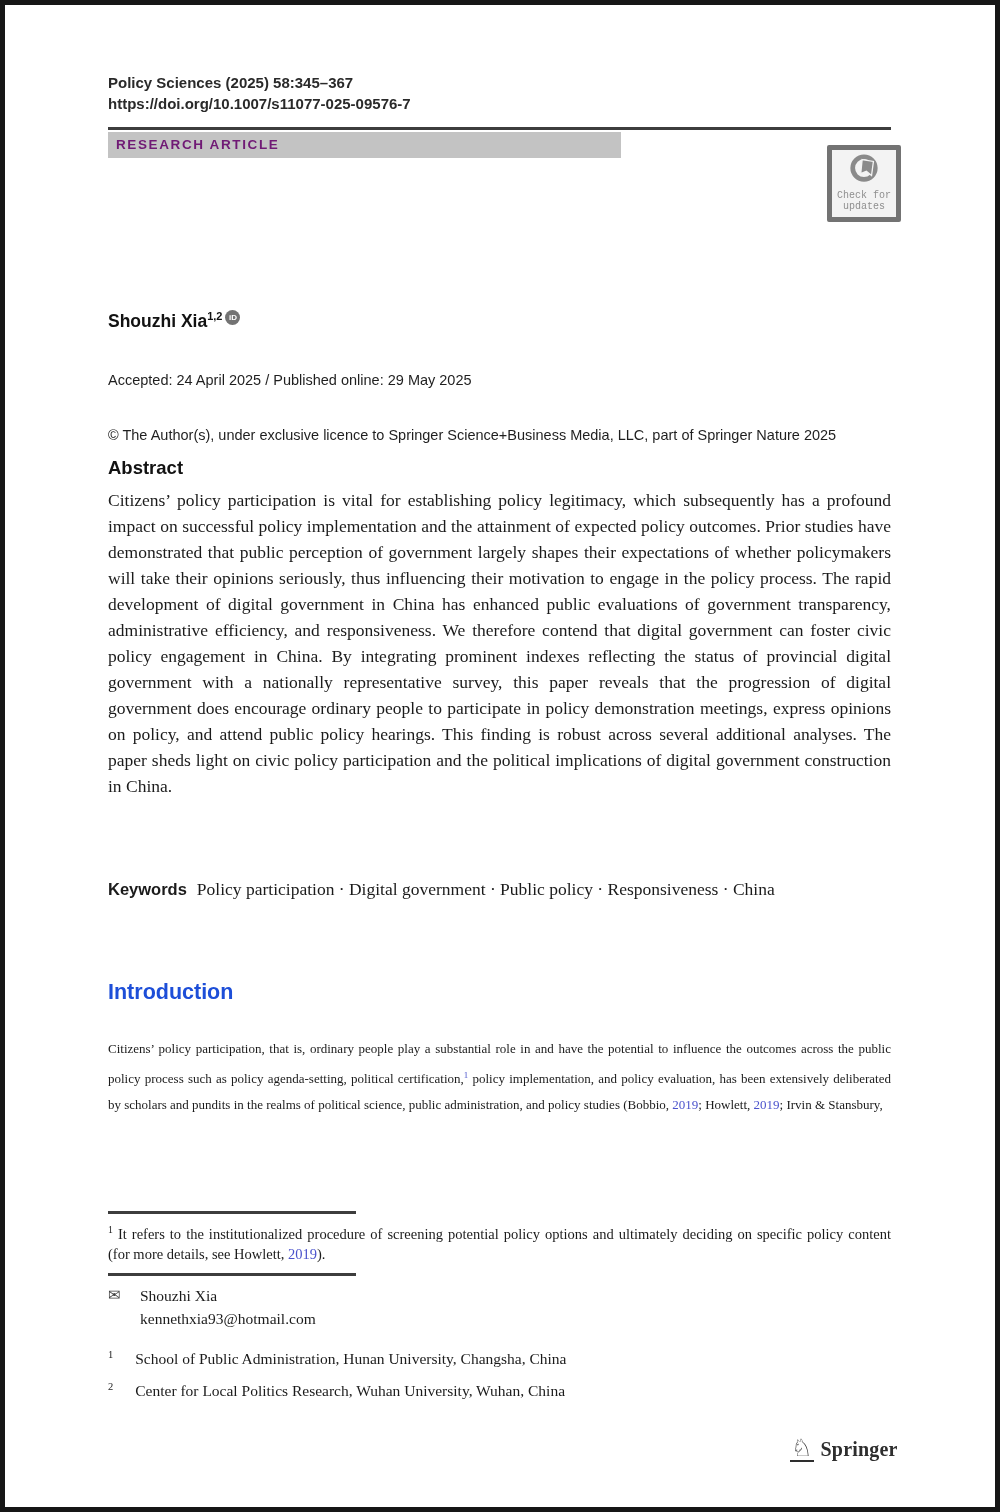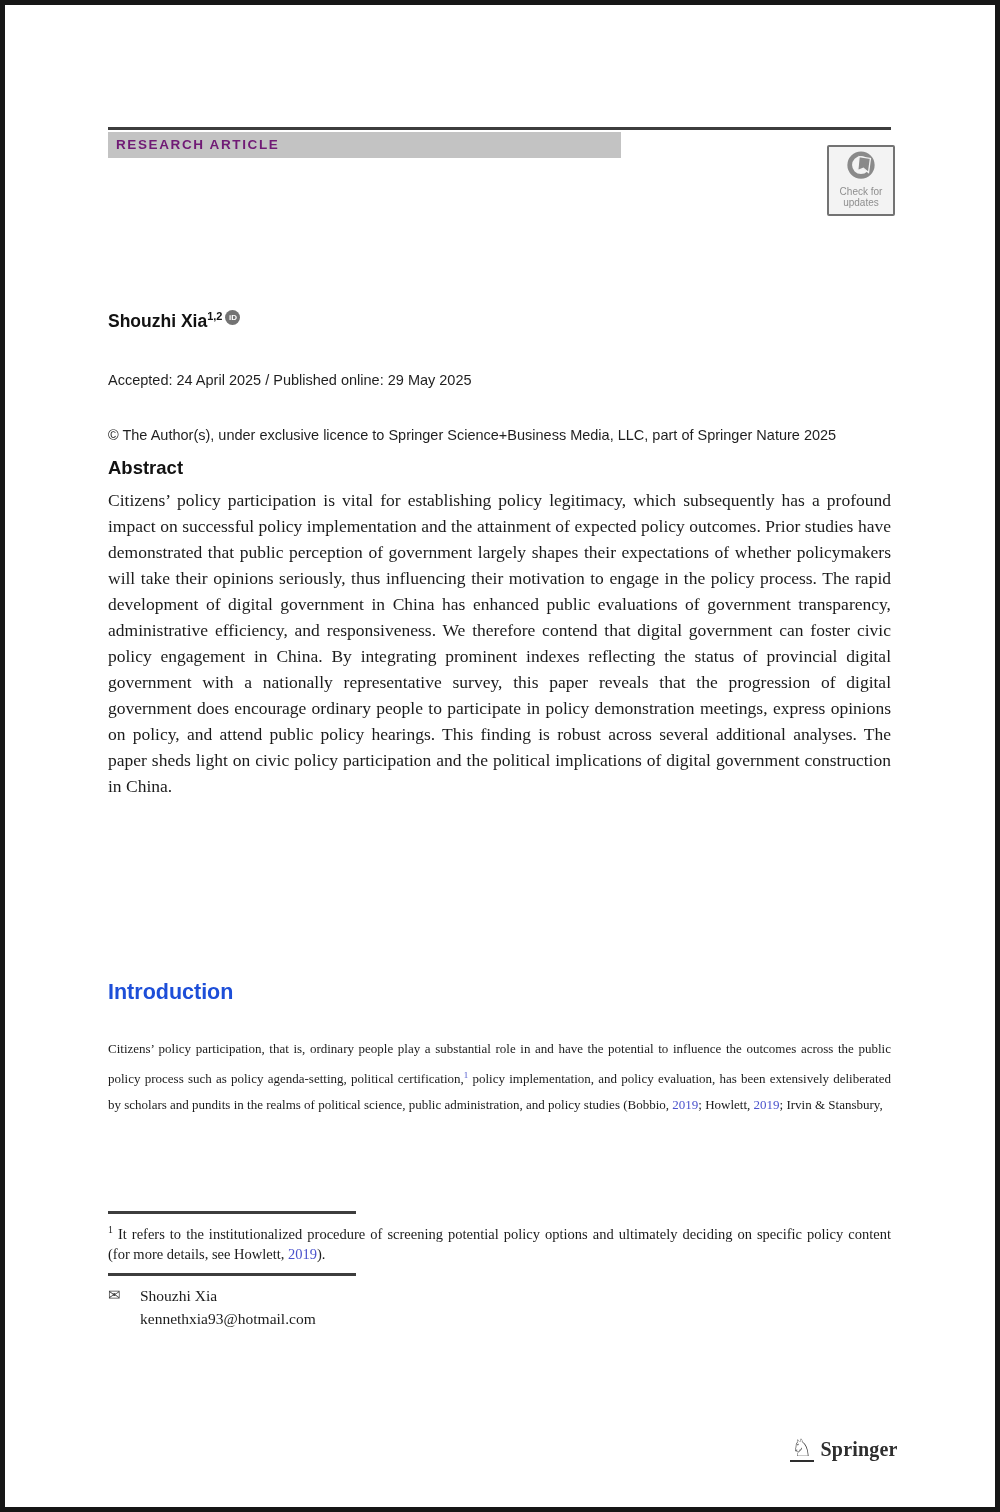--- a/index.html
+++ b/index.html
@@ -14,22 +14,22 @@
   .frame{position:absolute;inset:0;border:5px solid #161616;pointer-events:none;z-index:50;}
   .abs{position:absolute;}
 
   
   .journal-header{left:108px;top:72px;font-size:15px;line-height:21px;font-weight:700;color:#2a2a2a;}
   .rule-top{left:108px;top:127px;width:783px;height:3px;background:#3d3d3d;}
   .type-bar{left:108px;top:132px;width:513px;height:26px;background:#c3c3c3;}
   .type-bar span{display:inline-block;padding:5px 0 0 8px;font-size:13.5px;font-weight:700;letter-spacing:0.12em;color:#701a75;}
 
   
-  .badge{left:827px;top:145px;width:64px;height:67px;border:2px solid #737373;background:#f3f3f3;
-    display:flex;flex-direction:column;align-items:center;justify-content:flex-start;border-radius:2px;cursor:pointer;}
+  .badge{left:827px;top:145px;width:64px;height:67px;border:5px solid #737373;background:#f3f3f3;
+    display:flex;flex-direction:column;align-items:center;justify-content:flex-start;border-radius:2px;cursor:pointer;font-family:Liberation Mono, monospace;}
   .badge svg{margin-top:3px;}
   .badge-text{font-size:10px;line-height:11px;color:#8f8f8f;text-align:center;}
 
   
   .paper-title{left:108px;top:200px;width:640px;font-size:25.5px;line-height:1.32;font-weight:700;color:#121212;letter-spacing:-0.2px;}
   .author-line{left:108px;top:310px;font-size:17.5px;font-weight:700;color:#121212;}
   .author-line sup{font-size:11px;vertical-align:super;}
   .orcid{display:inline-block;width:15px;height:15px;border-radius:50%;background:#737373;color:#fff;
     font-size:8px;font-weight:700;text-align:center;line-height:15px;vertical-align:super;margin-left:3px;}
 
@@ -66,20 +66,24 @@
   .seg-link{color:#4a52cc;cursor:pointer;}
   .seg-sup{vertical-align:super;font-size:68%;}
   .seg-suplink{vertical-align:super;font-size:68%;color:#4a52cc;cursor:pointer;}
 </style>
 </head>
 <body>
 
 <div class="page">
   <div class="frame"></div>
 
+  <div class="abs journal-header">
+    <div>Policy Sciences (2025) 58:345–367</div>
+    <div>https://doi.org/10.1007/s11077-025-09576-7</div>
+  </div>
 
   <div class="abs rule-top"></div>
 
   <div class="abs type-bar">
     <span>RESEARCH ARTICLE</span>
   </div>
 
   <div class="abs badge">
     <span>
       <svg width="34" height="32" viewBox="0 0 36 34">
@@ -97,34 +101,43 @@
   <div class="abs author-line">
     <span>Shouzhi Xia</span><sup>1,2</sup><span class="orcid">iD</span>
   </div>
 
   <div class="abs history-line">Accepted: 24 April 2025 / Published online: 29 May 2025</div>
   <div class="abs copyright-line">© The Author(s), under exclusive licence to Springer Science+Business Media, LLC, part of Springer Nature 2025</div>
 
   <div class="abs abstract-heading">Abstract</div>
   <div class="abs abstract-body serif">Citizens’ policy participation is vital for establishing policy legitimacy, which subsequently has a profound impact on successful policy implementation and the attainment of expected policy outcomes. Prior studies have demonstrated that public perception of government largely shapes their expectations of whether policymakers will take their opinions seriously, thus influencing their motivation to engage in the policy process. The rapid development of digital government in China has enhanced public evaluations of government transparency, administrative efficiency, and responsiveness. We therefore contend that digital government can foster civic policy engagement in China. By integrating prominent indexes reflecting the status of provincial digital government with a nationally representative survey, this paper reveals that the progression of digital government does encourage ordinary people to participate in policy demonstration meetings, express opinions on policy, and attend public policy hearings. This finding is robust across several additional analyses. The paper sheds light on civic policy participation and the political implications of digital government construction in China.</div>
 
+  <div class="abs keywords-line serif">
+    <span class="kw-label">Keywords</span><span>Policy participation · Digital government · Public policy · Responsiveness · China</span>
+  </div>
 
   <div class="abs intro-heading">Introduction</div>
   <div class="abs intro-body serif"><span class="seg-plain">Citizens’ policy participation, that is, ordinary people play a substantial role in and have the potential to influence the outcomes across the public policy process such as policy agenda-setting, political certification,</span><span class="seg-suplink">1</span><span class="seg-plain"> policy implementation, and policy evaluation, has been extensively deliberated by scholars and pundits in the realms of political science, public administration, and policy studies (Bobbio, </span><span class="seg-link">2019</span><span class="seg-plain">; Howlett, </span><span class="seg-link">2019</span><span class="seg-plain">; Irvin &amp; Stansbury,</span></div>
 
   <div class="abs fn-rule" style="top:1211px;"></div>
   <div class="abs footnote serif"><span class="seg-sup">1</span><span class="seg-plain"> It refers to the institutionalized procedure of screening potential policy options and ultimately deciding on specific policy content (for more details, see Howlett, </span><span class="seg-link">2019</span><span class="seg-plain">).</span></div>
   <div class="abs fn-rule" style="top:1273px;"></div>
 
   <div class="abs correspondence serif">
     <div class="corr-row">
       <span class="mail-icon">✉</span>
       <span>Shouzhi Xia</span>
     </div>
     <div class="email">kennethxia93@hotmail.com</div>
   </div>
 
+  <div class="abs affil serif" style="top:1349px;">
+    <sup>1</sup><span>School of Public Administration, Hunan University, Changsha, China</span>
+  </div>
+  <div class="abs affil serif" style="top:1381px;">
+    <sup>2</sup><span>Center for Local Politics Research, Wuhan University, Wuhan, China</span>
+  </div>
 
   <div class="abs springer">
     <span class="horse">♘</span>
     <span class="springer-word">Springer</span>
   </div>
 </div>
 
 </body></html>

